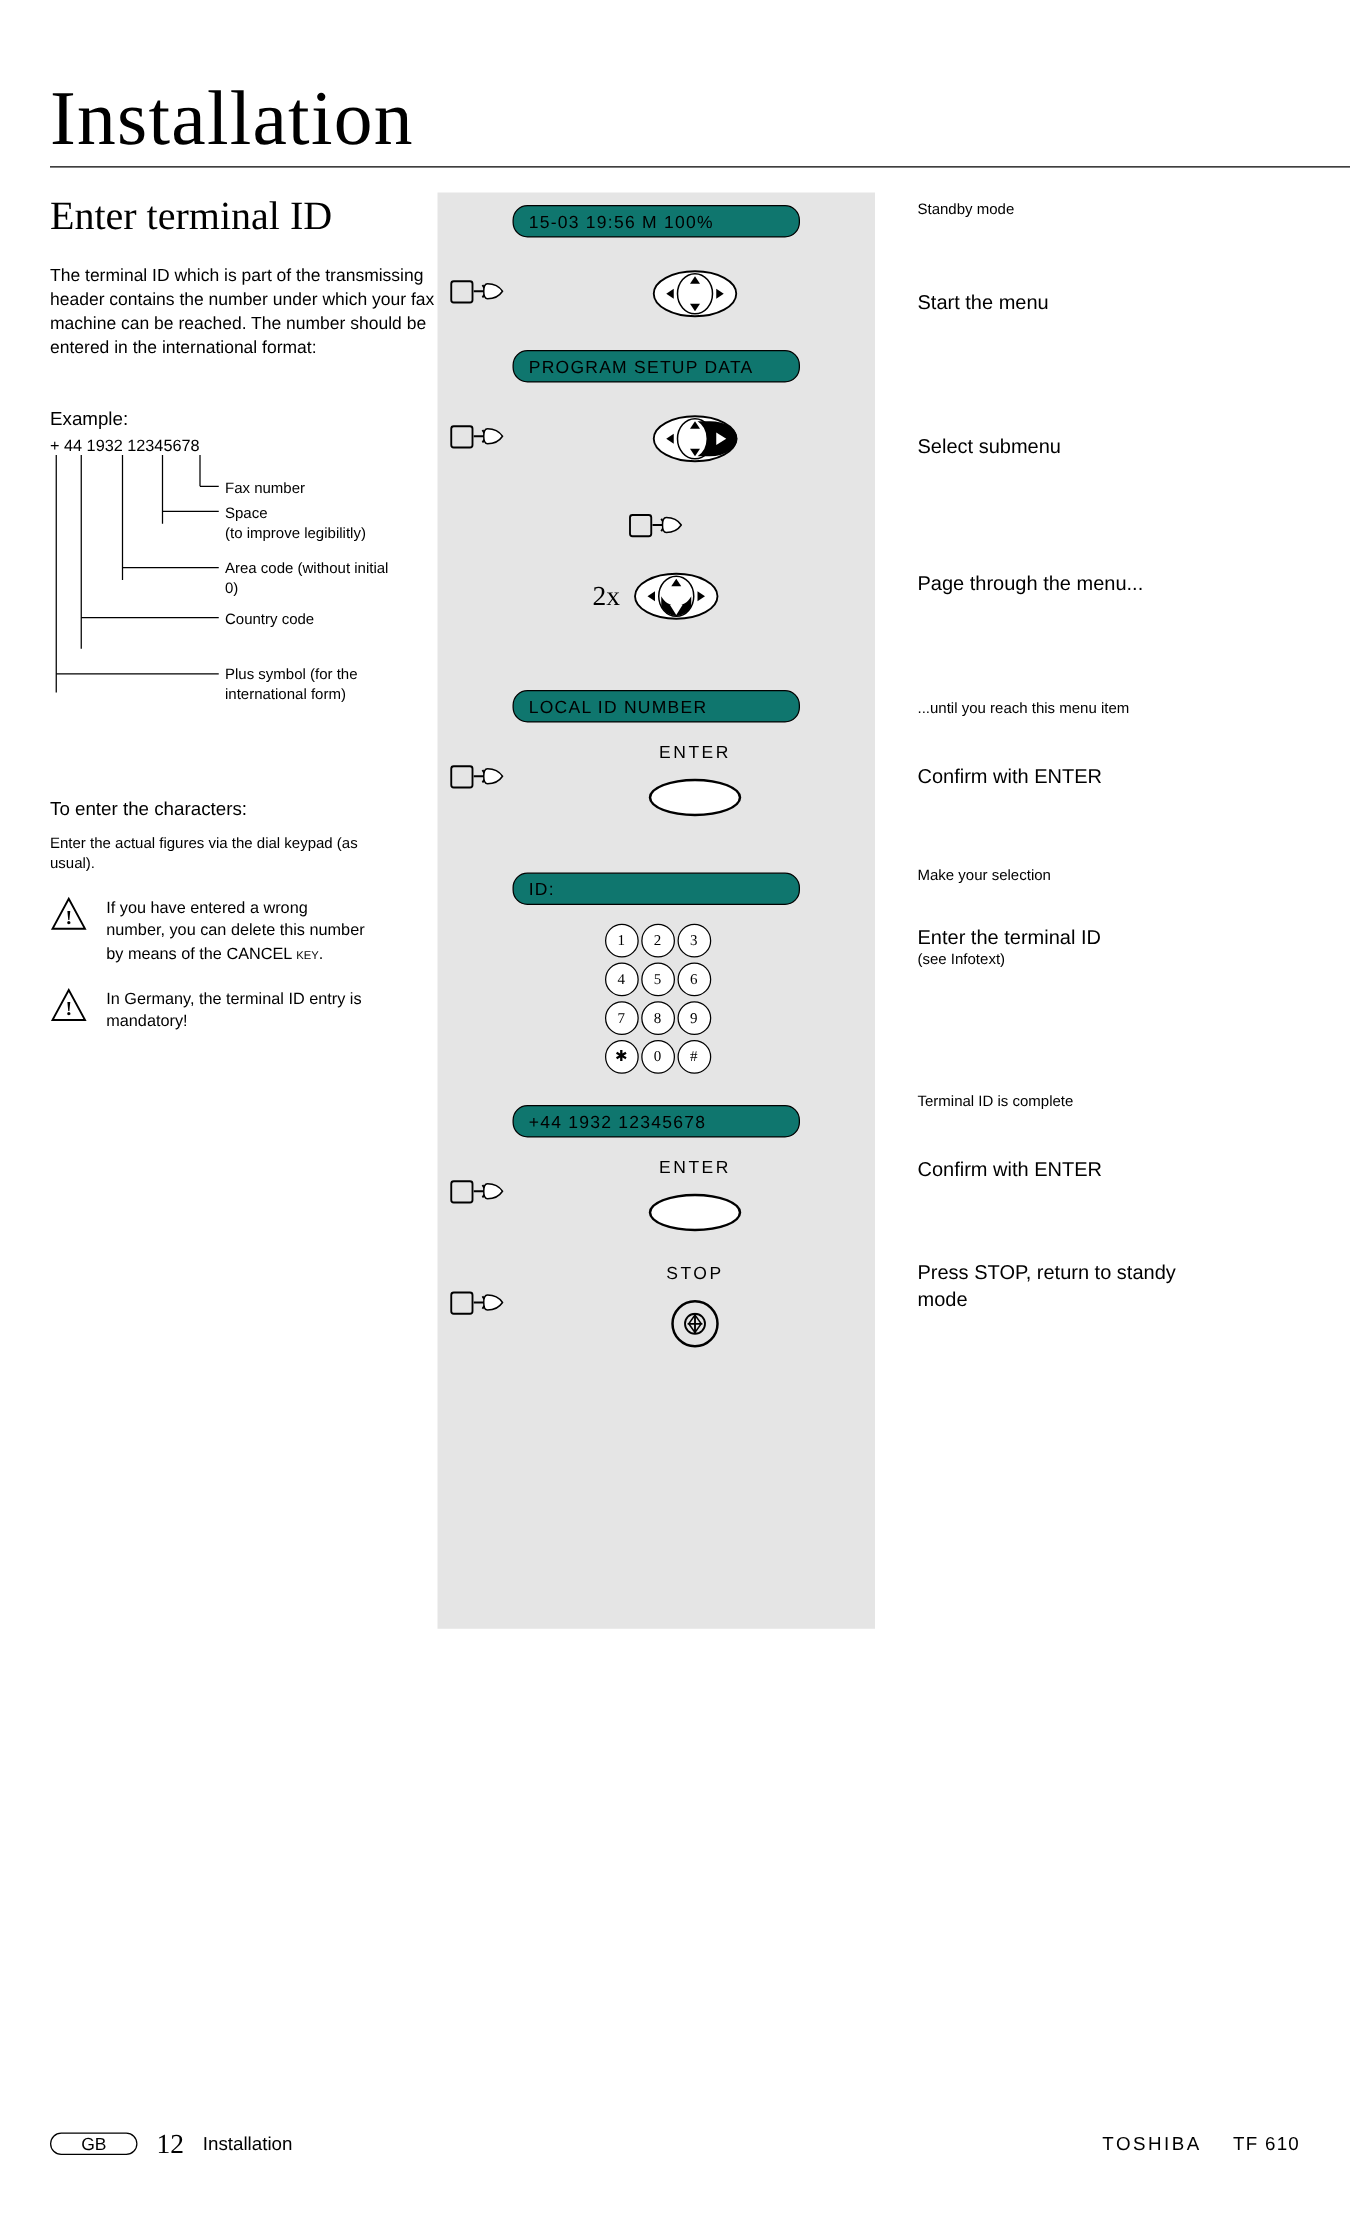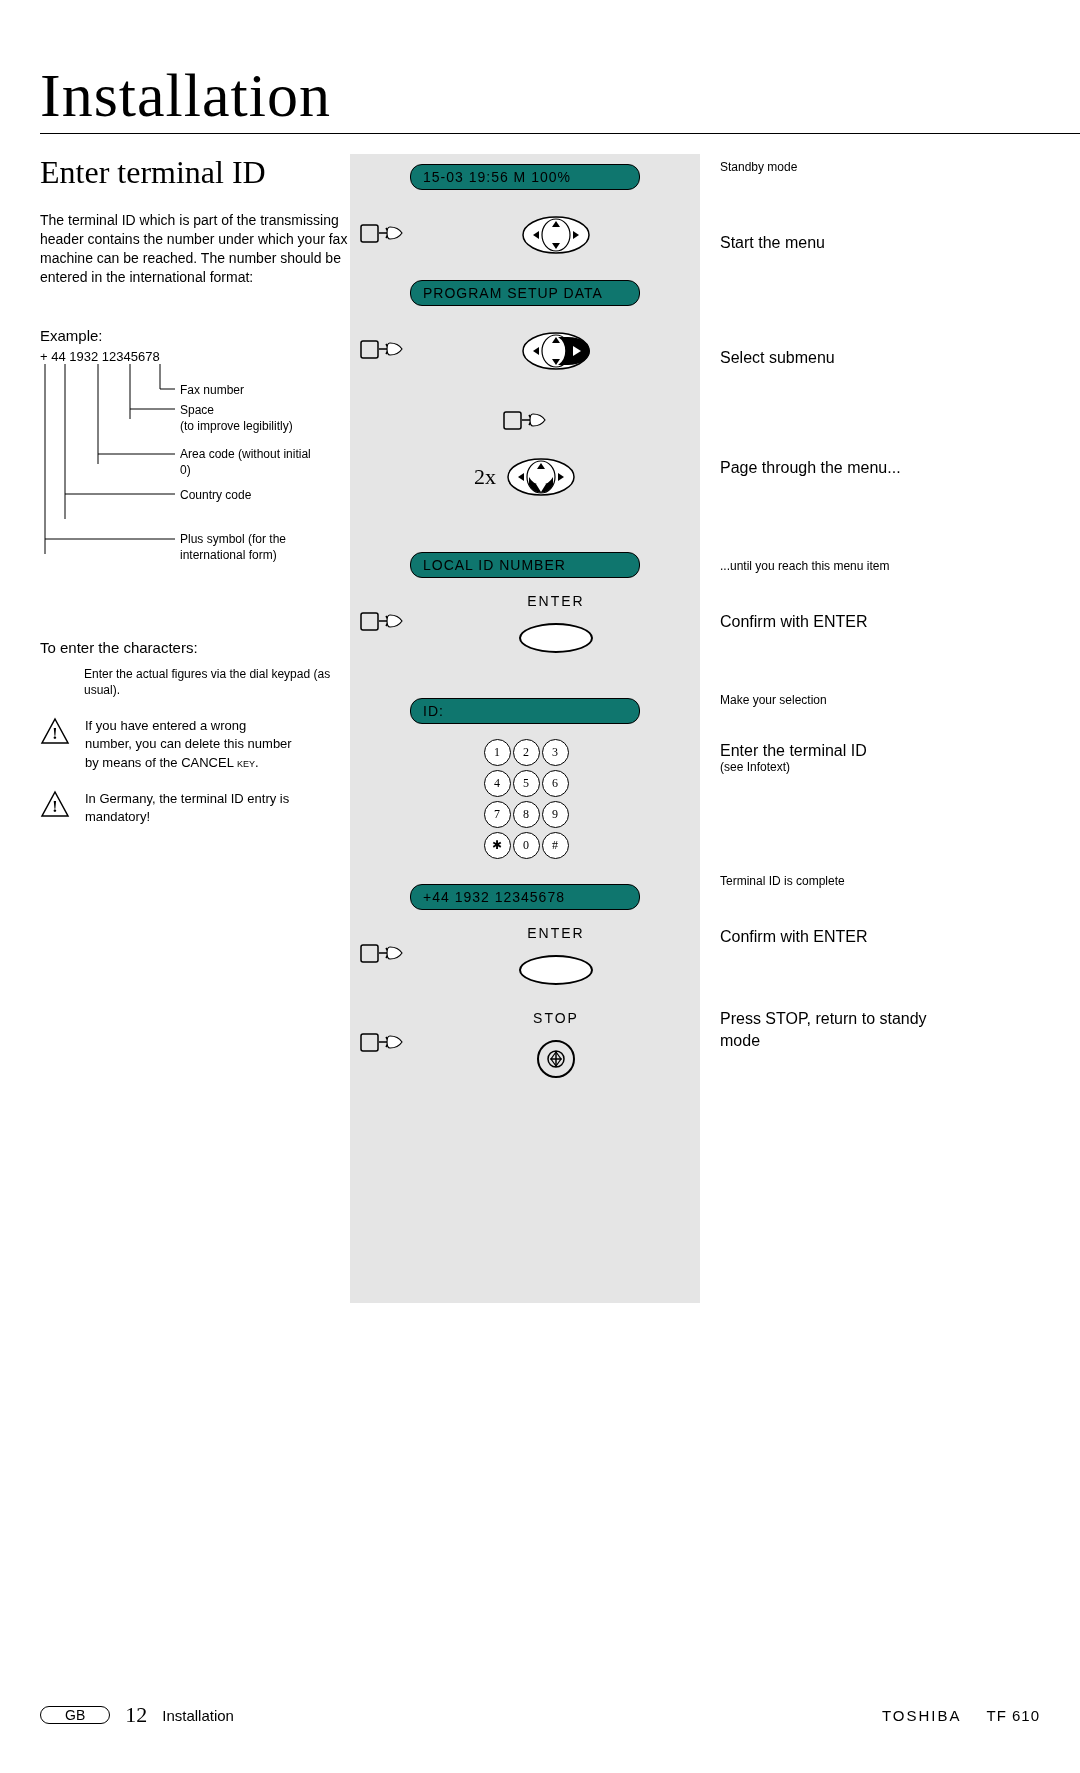--- a/index.html
+++ b/index.html
@@ -40,34 +40,34 @@
   }
   .mid {
     width: 350px;
     flex: 0 0 350px;
     background: #e5e5e5;
     padding: 10px 10px 200px 10px;
     box-sizing: border-box;
   }
   .right {
     flex: 1;
-    padding-left: 20px;
+    padding-left: 34px;
   }
   .subtitle {
     font-family: "Times New Roman", Times, serif;
     font-size: 32px;
     font-weight: 300;
     margin: 0 0 20px 0;
   }
   .para {
     font-size: 14px;
     line-height: 1.35;
     margin: 0 0 20px 0;
   }
-  .small { font-size: 12px; line-height: 1.4; margin-left: 44px; }
+  .small { font-size: 12px; line-height: 1.4; }
   .tiny  { font-size: 11px; line-height: 1.4; }
 
   .example-label { font-size: 15px; margin-top: 40px; }
 
   
   .tree {
     margin-top: 5px;
   }
   .tree-num { font-size: 13px; letter-spacing: 0px; }
   .tree-svg { display:block; }

